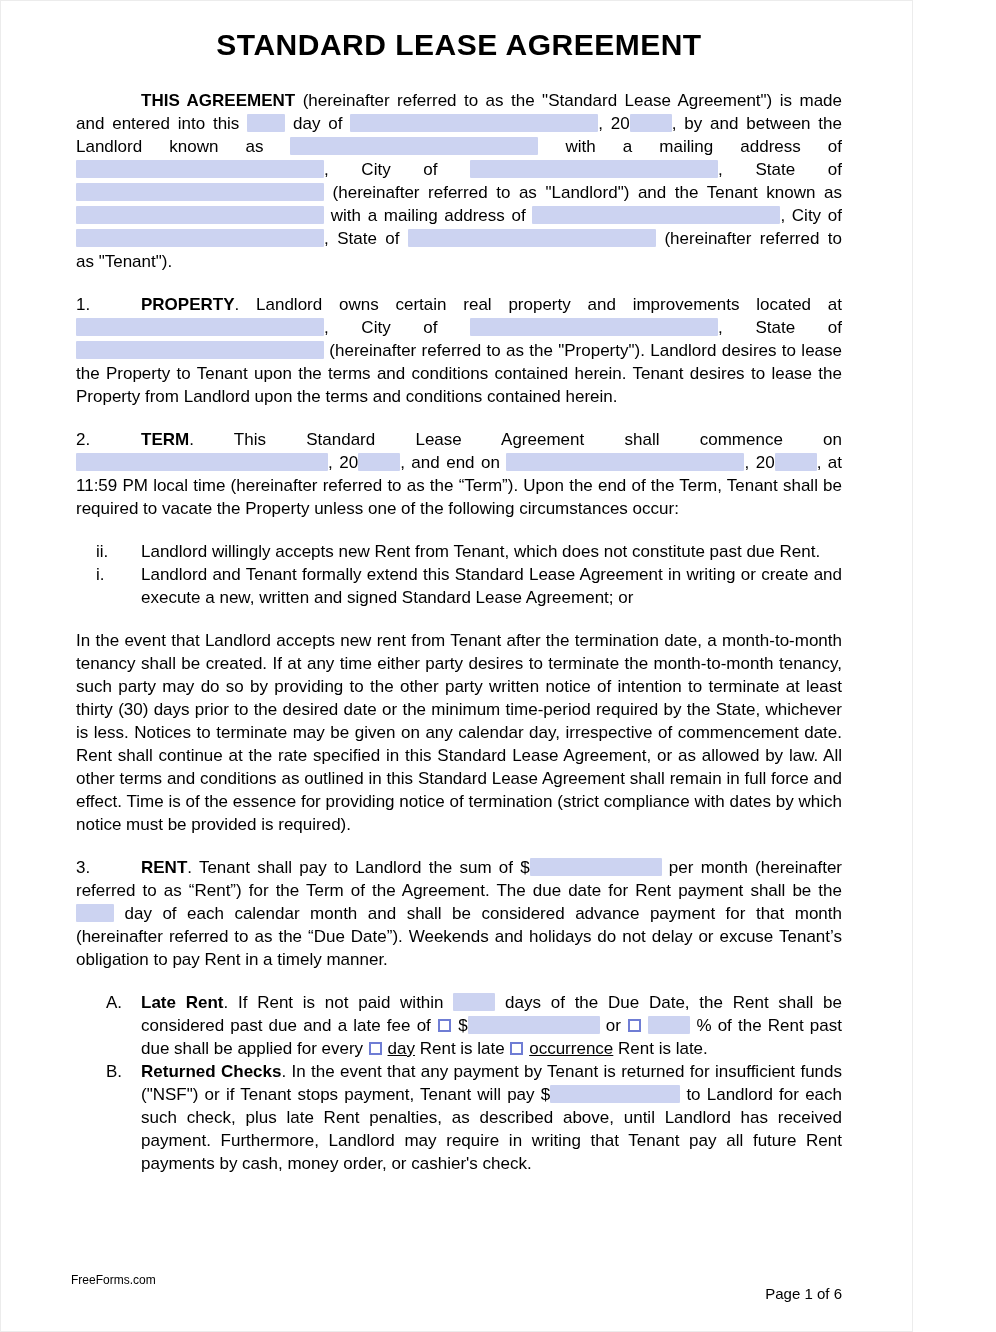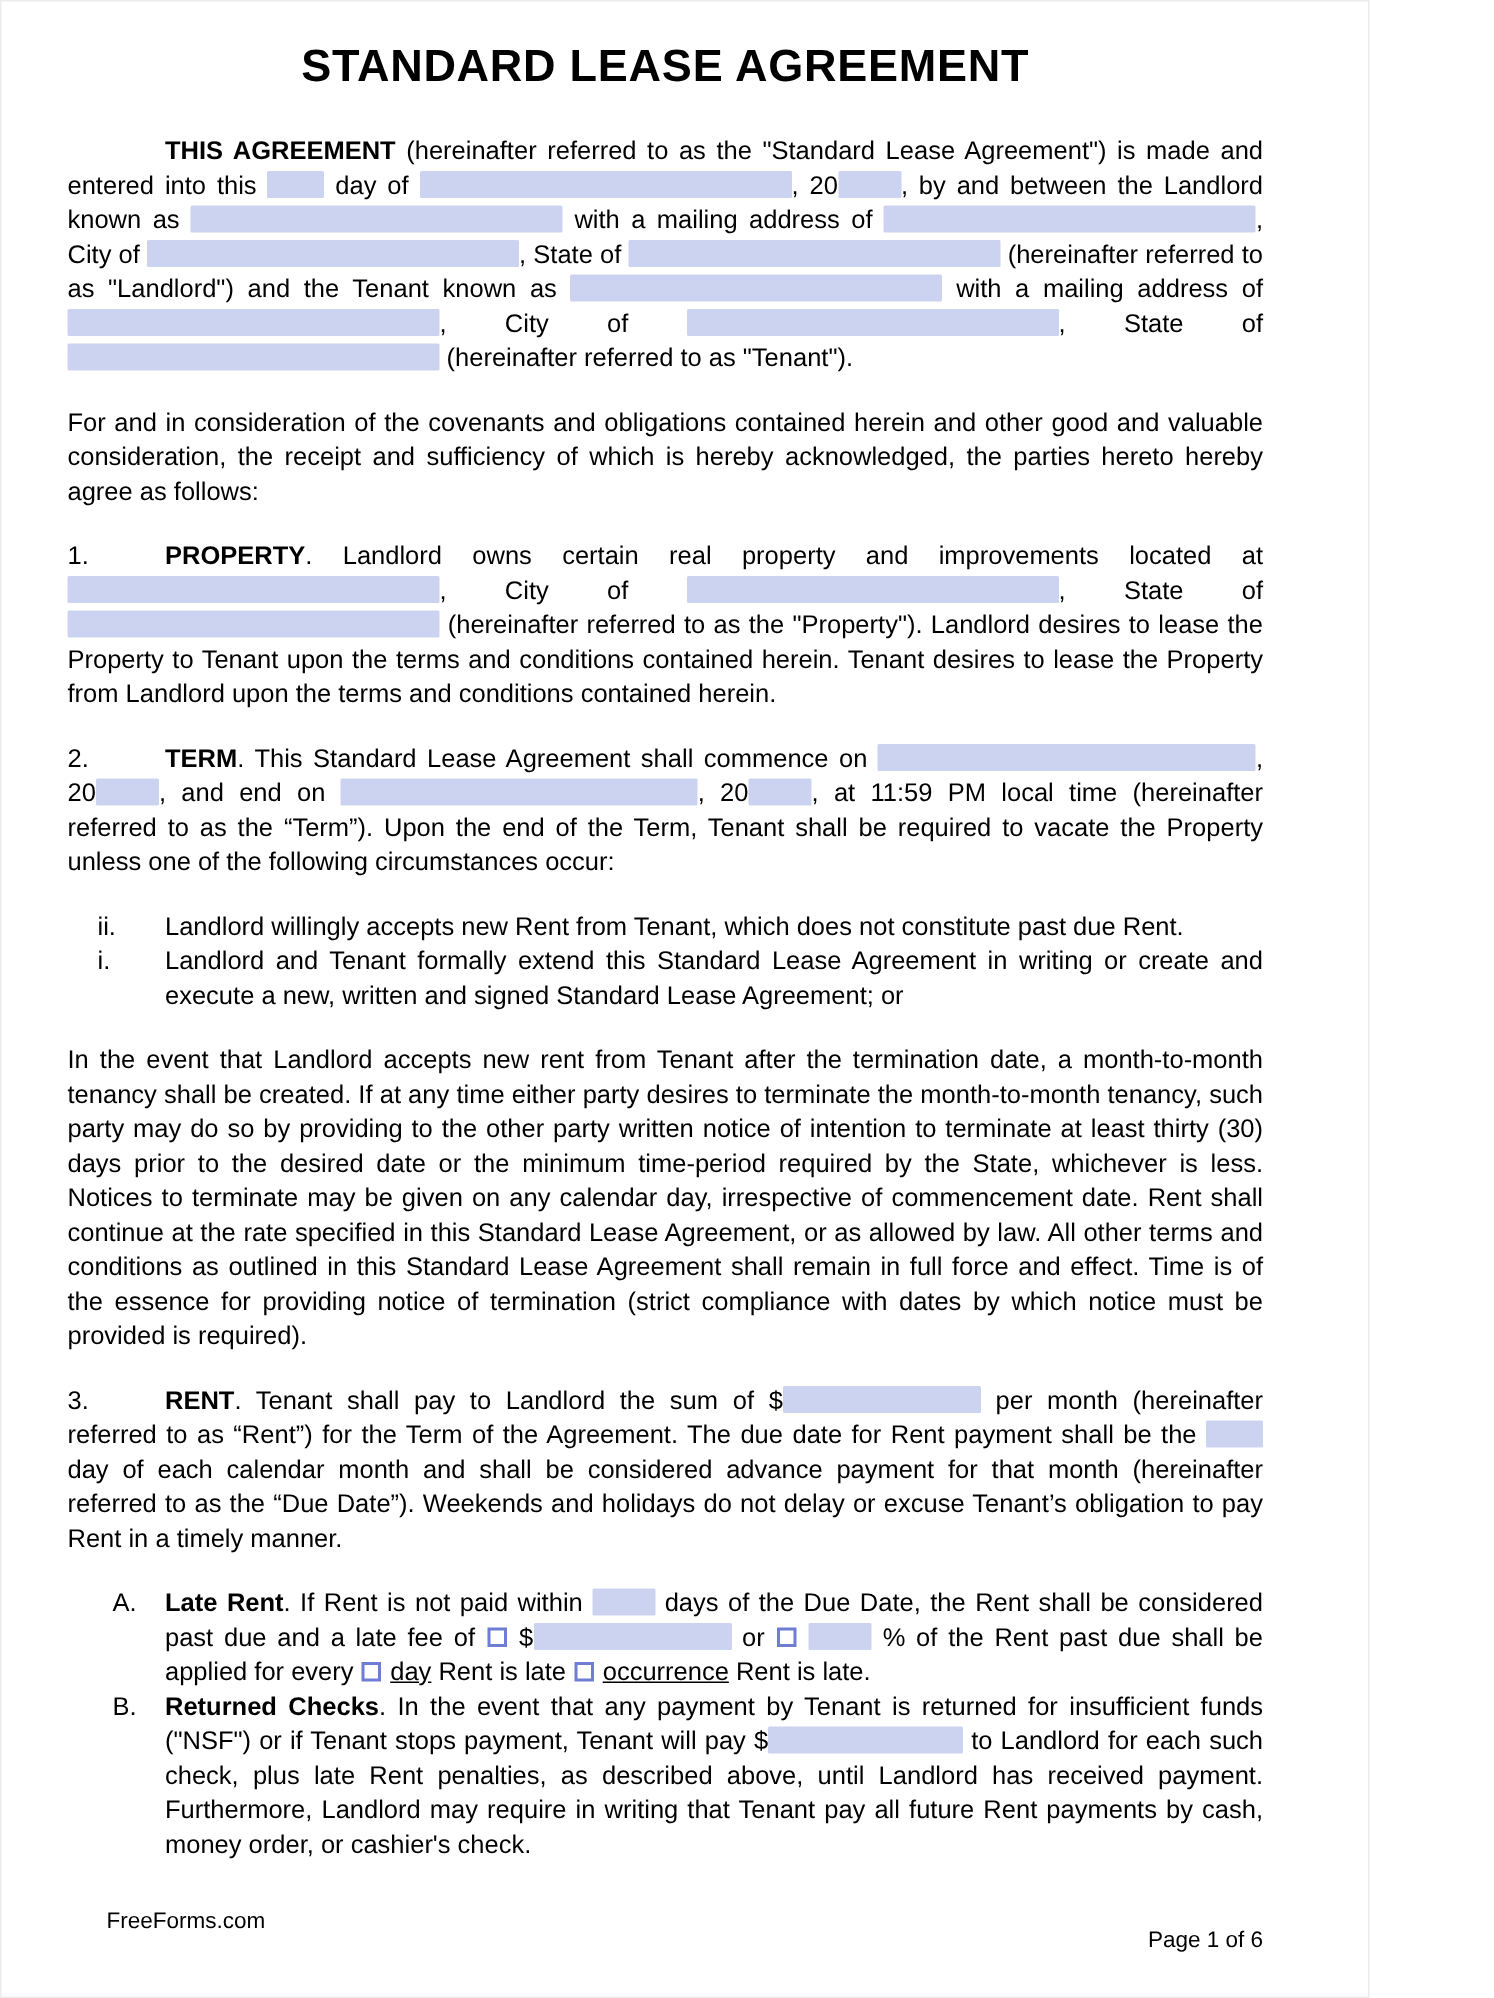--- a/index.html
+++ b/index.html
@@ -6,21 +6,21 @@
   html, body { background: #fff; }
   .page {
     position: relative;
     width: 913px;
     height: 1332px;
     background: var(--page-bg, #ffffff);
     color: var(--text, #000000);
     font-family: "Liberation Sans", sans-serif;
     font-size: 17px;
     line-height: 23px;
-    padding: 26px 70px 0 44px;
+    padding: 26px 70px 0 75px;
     overflow: hidden;
     border: 1px solid #ececec;
   }
   h1.doc-title {
     text-align: center;
     font-size: 30px;
     line-height: 36px;
     font-weight: bold;
     letter-spacing: 0.5px;
     margin-bottom: 26px;
@@ -45,40 +45,39 @@
     vertical-align: -1px;
     margin: 0 1px;
   }
   .u { text-decoration: underline; }
   .secnum { display: inline-block; }
   .marker { display: inline-block; }
   .footer-left {
     position: absolute;
     left: 70px;
     bottom: 39px;
-    font-size: 15px;
+    font-size: 12px;
   }
   .footer-right {
     position: absolute;
     right: 70px;
     bottom: 26px;
     font-size: 15px;
     margin-top: 43px;
   }
 </style>
 </head>
 <body>
 
 <div class="page">
 
   <h1 class="doc-title">STANDARD LEASE AGREEMENT</h1>
 
   <p class="para indent-first"><strong>THIS AGREEMENT</strong><span> (hereinafter referred to as the "Standard Lease Agreement") is made and entered into this </span><span class="field" style="width: 38px;"></span><span> day of </span><span class="field" style="width: 248px;"></span><span>, 20</span><span class="field" style="width: 42px;"></span><span>, by and between the Landlord known as </span><span class="field" style="width: 248px;"></span><span> with a mailing address of </span><span class="field" style="width: 248px;"></span><span>, City of </span><span class="field" style="width: 248px;"></span><span>, State of </span><span class="field" style="width: 248px;"></span><span> (hereinafter referred to as "Landlord") and the Tenant known as </span><span class="field" style="width: 248px;"></span><span> with a mailing address of </span><span class="field" style="width: 248px;"></span><span>, City of </span><span class="field" style="width: 248px;"></span><span>, State of </span><span class="field" style="width: 248px;"></span><span> (hereinafter referred to as "Tenant").</span></p>
 
-  <p class="para"><span>For and in consideration of the covenants and obligations contained herein and other good and valuable consideration, the receipt and sufficiency of which is hereby acknowledged, the parties hereto hereby agree as follows:</span></p>
 
   <p class="para"><span class="secnum" style="width: 65px;">1.</span><strong>PROPERTY</strong><span>. Landlord owns certain real property and improvements located at </span><span class="field" style="width: 248px;"></span><span>, City of </span><span class="field" style="width: 248px;"></span><span>, State of </span><span class="field" style="width: 248px;"></span><span> (hereinafter referred to as the "Property"). Landlord desires to lease the Property to Tenant upon the terms and conditions contained herein. Tenant desires to lease the Property from Landlord upon the terms and conditions contained herein.</span></p>
 
   <p class="para"><span class="secnum" style="width: 65px;">2.</span><strong>TERM</strong><span>. This Standard Lease Agreement shall commence on </span><span class="field" style="width: 252px;"></span><span>, 20</span><span class="field" style="width: 42px;"></span><span>, and end on </span><span class="field" style="width: 238px;"></span><span>, 20</span><span class="field" style="width: 42px;"></span><span>, at 11:59 PM local time (hereinafter referred to as the “Term”). Upon the end of the Term, Tenant shall be required to vacate the Property unless one of the following circumstances occur:</span></p>
 
   <div class="list">
     <p class="li"><span class="marker" style="width: 45px; margin-left: -45px;">ii.</span><span>Landlord willingly accepts new Rent from Tenant, which does not constitute past due Rent.</span></p>
     <p class="li"><span class="marker" style="width: 45px; margin-left: -45px;">i.</span><span>Landlord and Tenant formally extend this Standard Lease Agreement in writing or create and execute a new, written and signed Standard Lease Agreement; or</span></p>
   </div>
 

